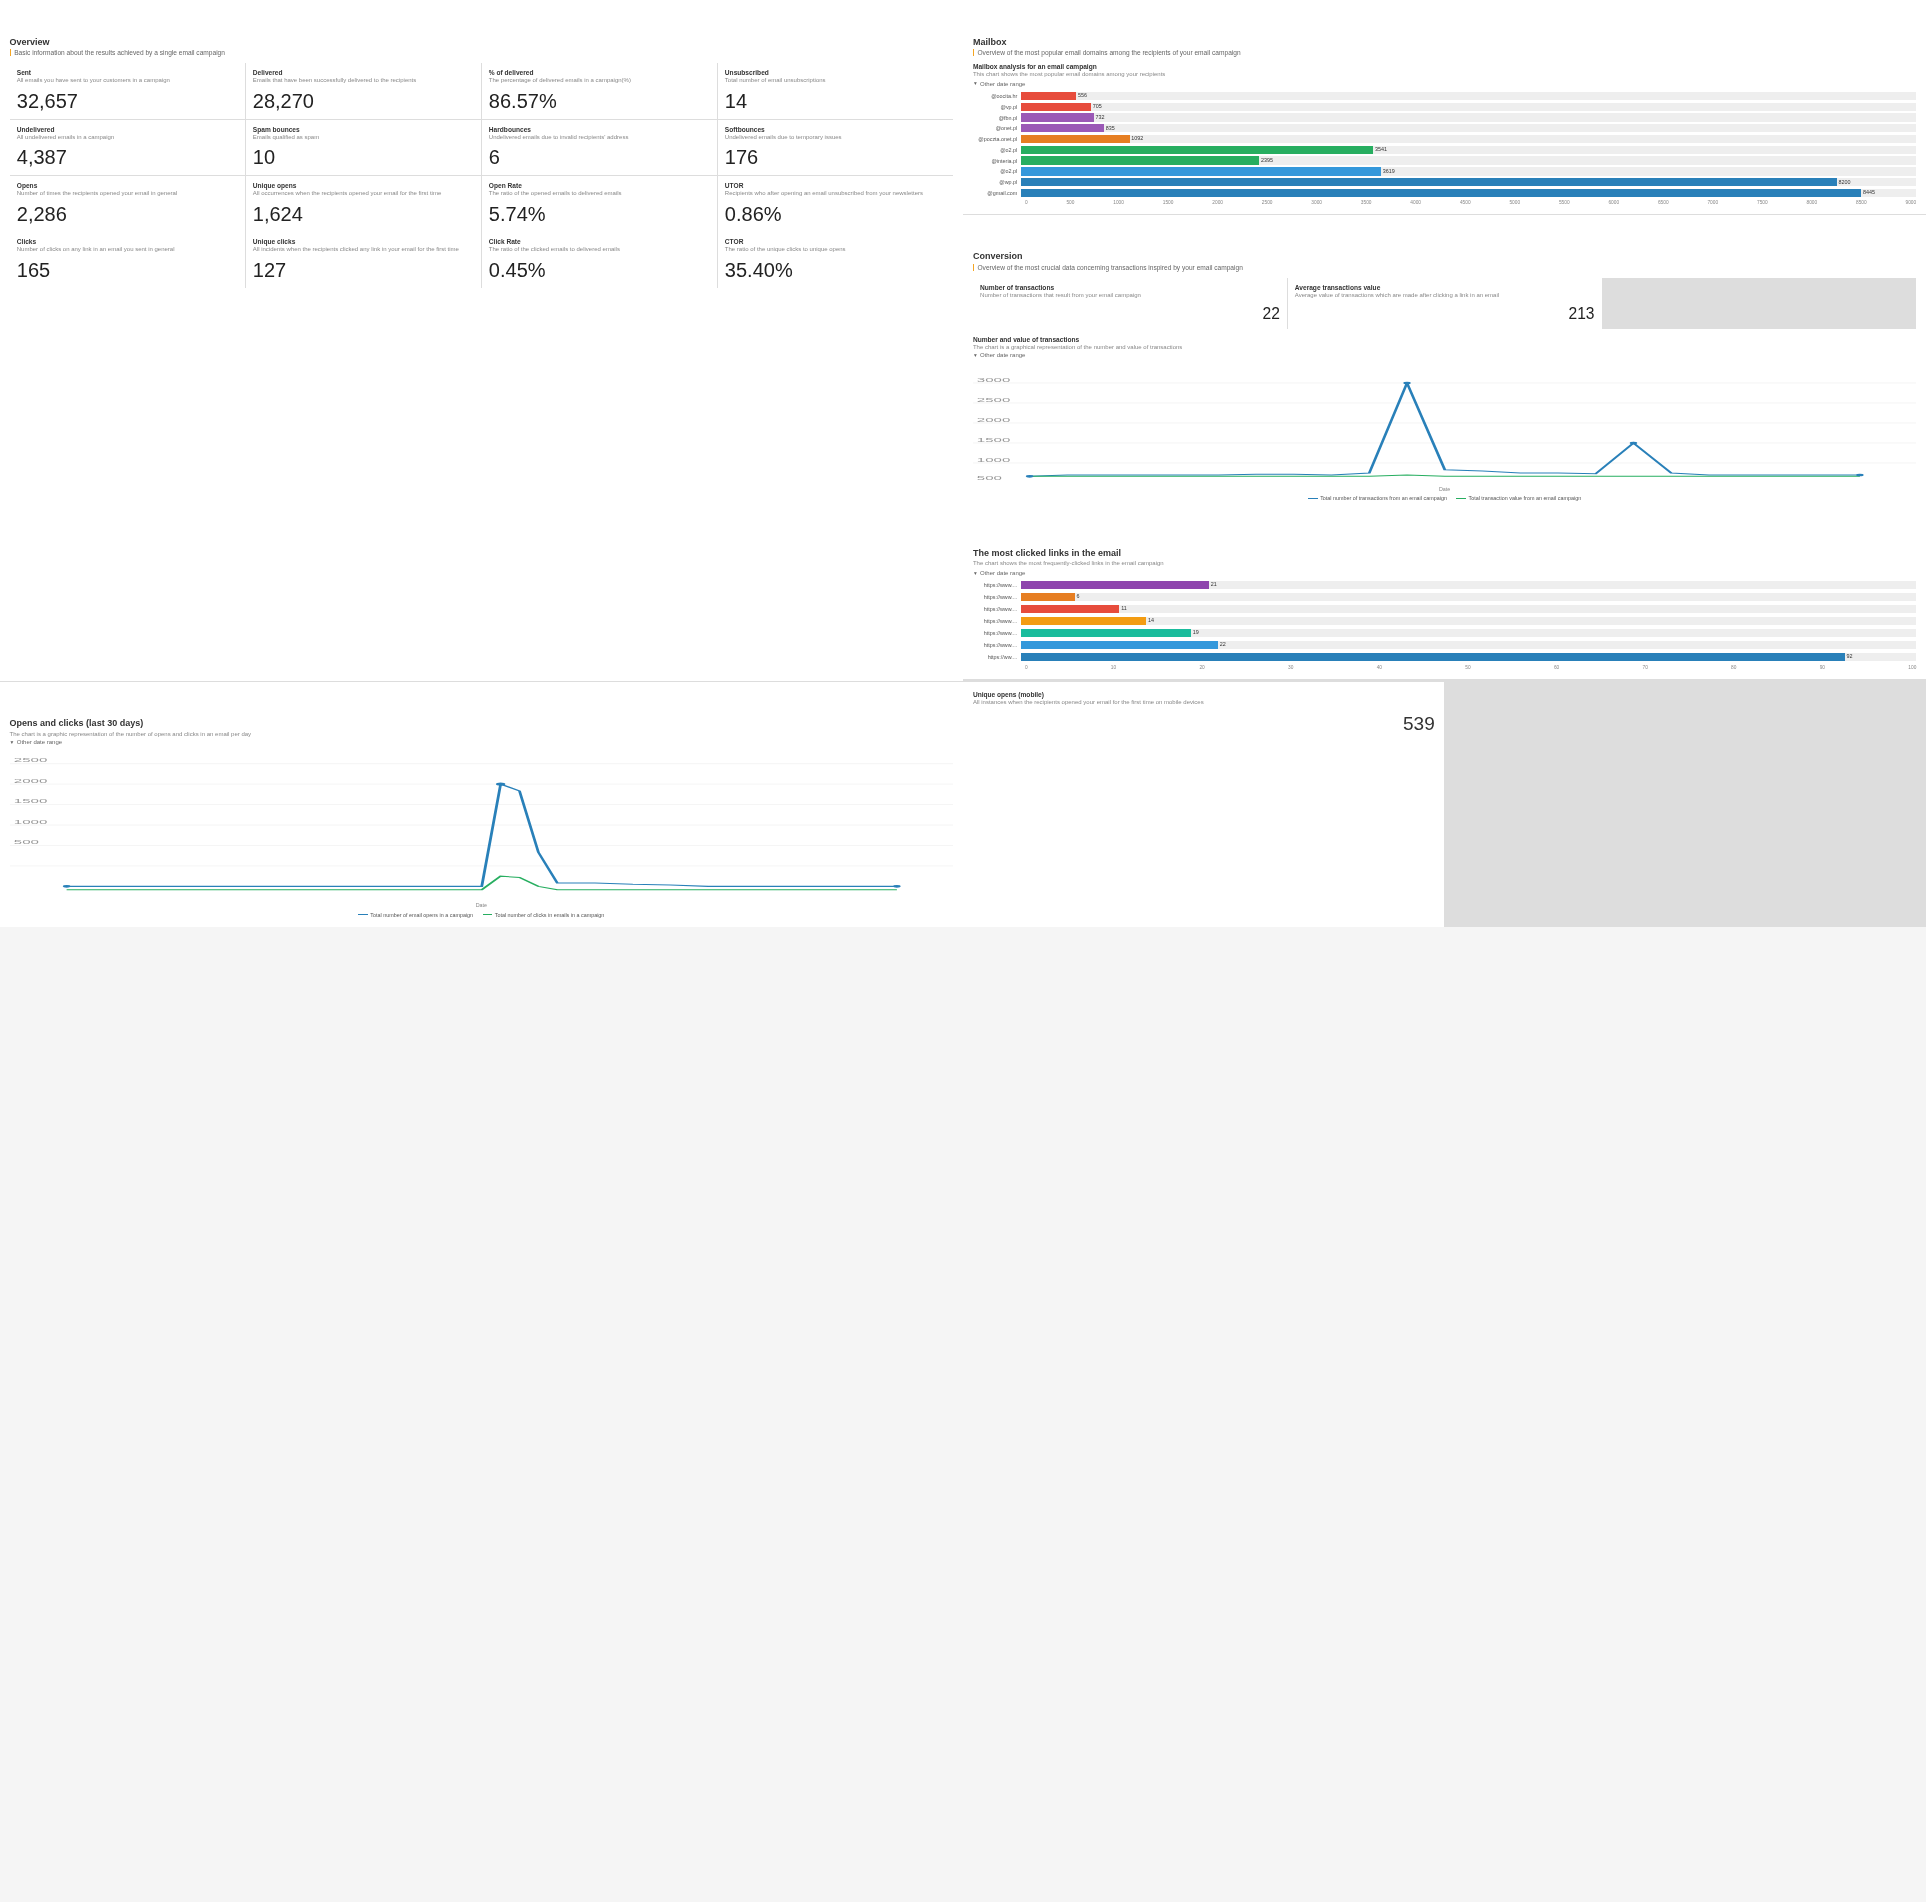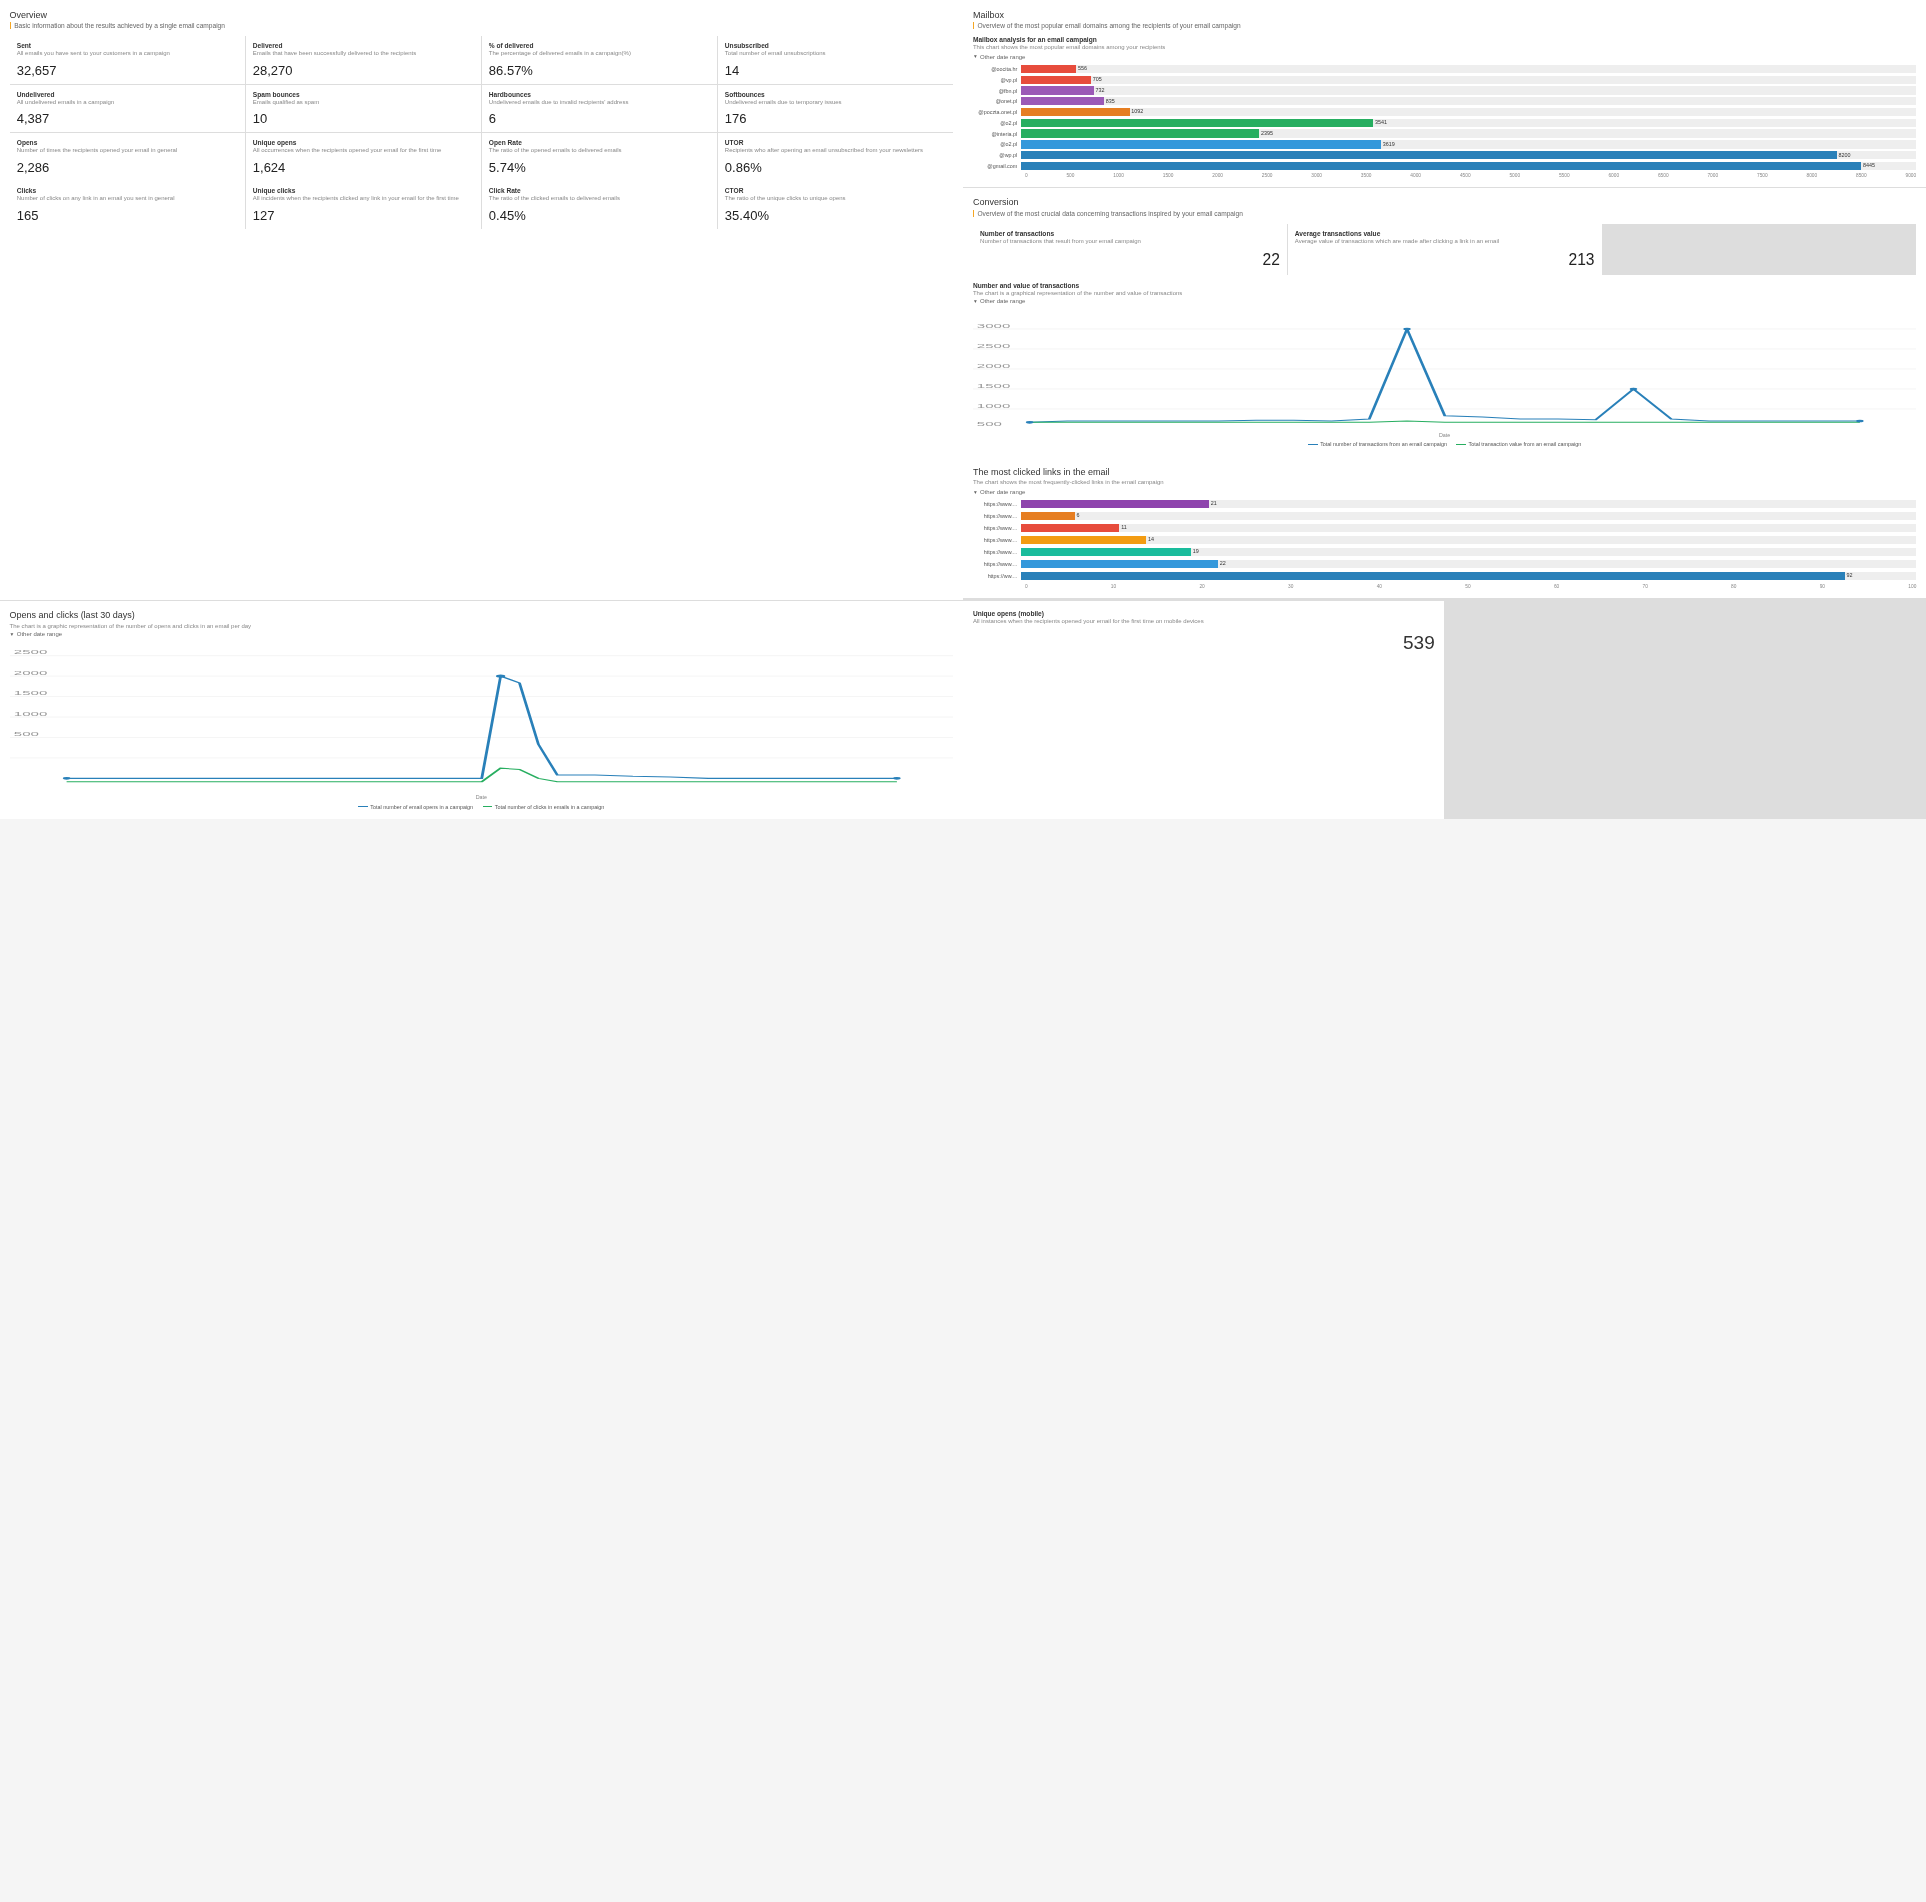--- a/index.html
+++ b/index.html
@@ -1,25 +1,25 @@
 <!DOCTYPE html>
 <html style="font-size:9.6px"><head>
   <meta charset="utf-8">
   <style>
     * { box-sizing: border-box; margin: 0; padding: 0; }
     body { font-family: Arial, sans-serif; background: #f5f5f5; color: #333; font-size: 7.2px; }
     .dashboard { display: grid; grid-template-columns: 1fr 1fr; gap: 0.6px; background: #ddd; }
     .panel { background: #fff; padding: 9.6px; }
-    .panel-title { font-size: 9px; font-weight: normal; margin-bottom: 2.4px; }
+    .panel-title { font-size: 9px; font-weight: bold; margin-bottom: 2.4px; margin-top: 27px; }
     .panel-subtitle { font-size: 6.6px; color: #666; margin-bottom: 7.2px; border-left: 1.8px solid #f5a623; padding-left: 3.6px; }
     .stats-grid { display: grid; grid-template-columns: 1fr 1fr 1fr 1fr; gap: 0.6px; background: #ddd; }
     .stat-box { background: #fff; padding: 6px 7.2px; }
     .stat-label { font-weight: bold; font-size: 6.6px; margin-bottom: 1.2px; }
     .stat-desc { font-size: 6px; color: #888; margin-bottom: 4.8px; line-height: 1.3; }
-    .stat-value { font-size: 13px; font-weight: 300; color: #222; }
+    .stat-value { font-size: 20px; font-weight: 300; color: #222; }
     .other-date-range { font-size: 6px; color: #666; margin-bottom: 4.8px; display: flex; align-items: center; gap: 2.4px; cursor: pointer; }
     .other-date-range::before { content: '▼'; font-size: 4.8px; }
     
     .mailbox-chart { margin-top: 4.8px; }
     .bar-row { display: flex; align-items: center; margin-bottom: 2.4px; }
     .bar-domain { font-size: 5.4px; color: #555; text-align: right; width: 48px; min-width: 48px; padding-right: 3.6px; }
     .bar-track { flex: 1; height: 8.4px; background: #eee; position: relative; }
     .bar-fill { height: 100%; position: absolute; left: 0; top: 0; }
     
     .hbar-row { display: flex; align-items: center; margin-bottom: 3.6px; }

